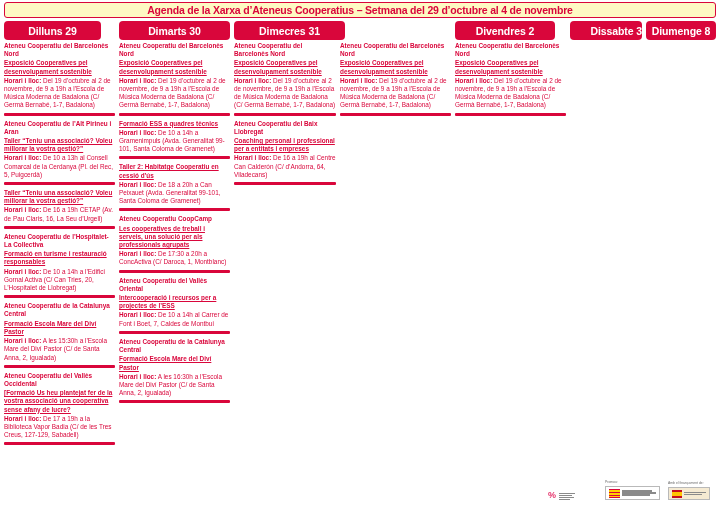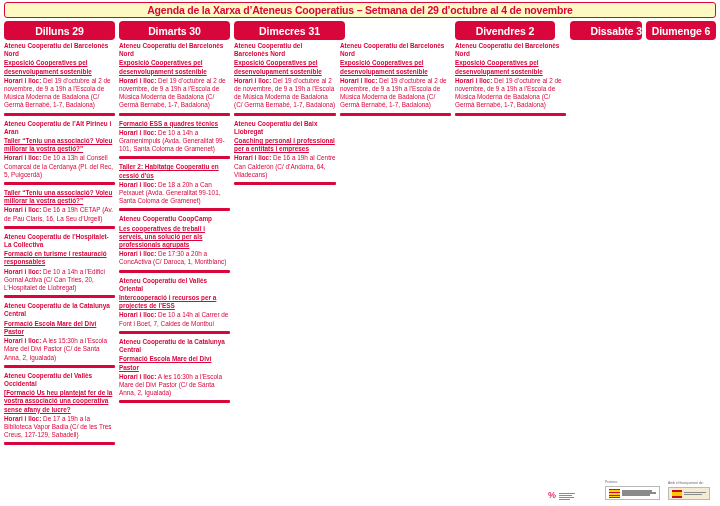--- a/index.html
+++ b/index.html
@@ -163,37 +163,37 @@
 </head>
 <body>
 
 <div id="page">
 
   <div class="title-bar">
     <span class="title-text">Agenda de la Xarxa d’Ateneus Cooperatius – Setmana del 29 d’octubre al 4 de novembre</span>
   </div>
 
   <div class="day-headers">
-    <div class="day-head" style="left:4px;width:111px;">
+    <div class="day-head" style="left:4px;width:97px;">
       <span>Dilluns 29</span>
       </div>
     <div class="day-head" style="left:119px;width:111px;">
       <span>Dimarts  30</span>
       </div>
     <div class="day-head" style="left:234px;width:111px;">
       <span>Dimecres 31</span>
       </div>
     <div class="day-head" style="left:455px;width:100px;">
       <span>Divendres 2</span>
       </div>
     <div class="day-head" style="left:570px;width:72px;justify-content:flex-end;">
       <span>Dissabte 3</span>
       </div>
     <div class="day-head" style="left:646px;width:70px;">
-      <span>Diumenge 6</span>
+      <span>Diumenge 8</span>
       </div>
   </div>
 
   <div class="columns">
     <div class="col" style="left:4px;  width:111px;">
         <div class="event">
           <p class="ev-org">Ateneu Cooperatiu del Barcelonès Nord</p>
           <p class="ev-title">Exposició Cooperatives pel desenvolupament sostenible</p>
           <p class="ev-detail"><span class="lbl">Horari i lloc:</span><span> Del 19 d’octubre al 2 de novembre, de 9 a 19h a l’Escola de Música Moderna de Badalona (C/ Germà Bernabé, 1-7, Badalona)</span></p>
         </div>

